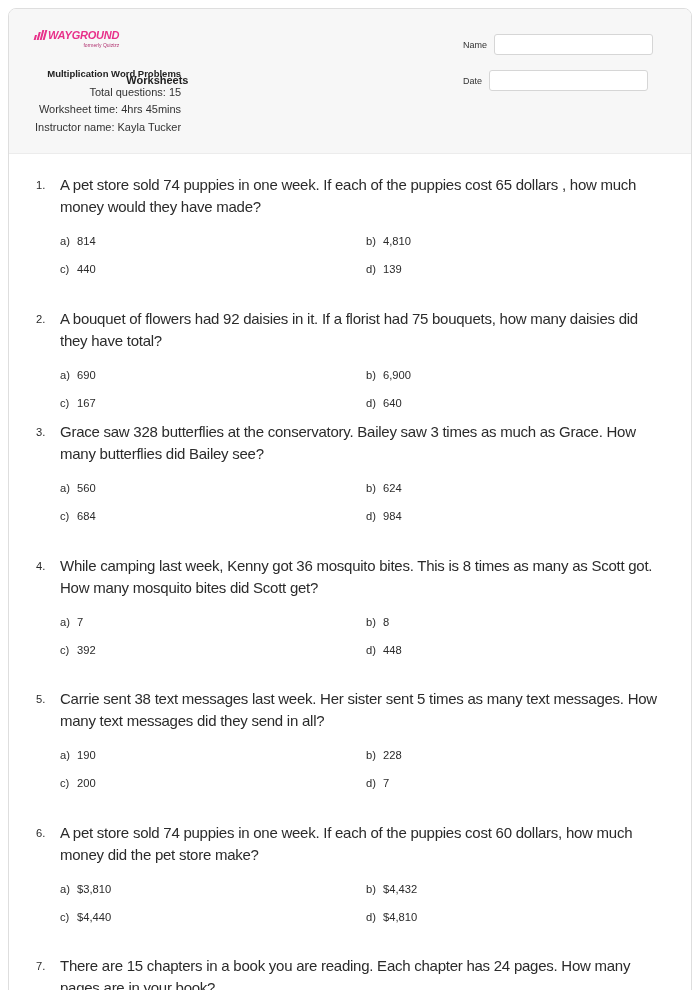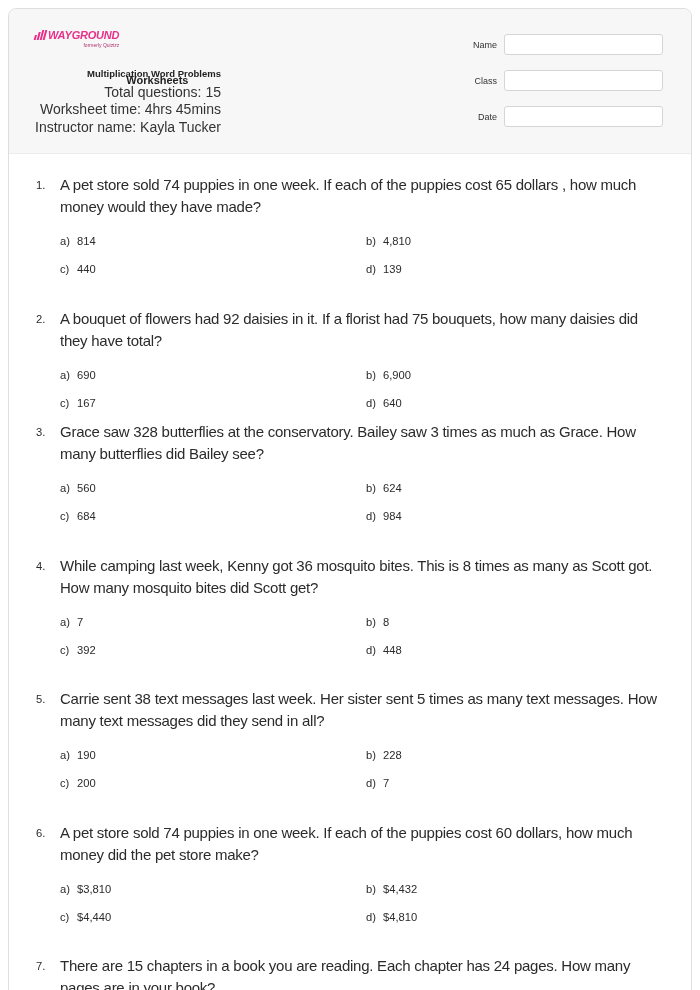--- a/index.html
+++ b/index.html
@@ -43,26 +43,26 @@
   }
   .logo-mark span { display: inline-block; width: 2px; background: #e8308a; }
   .logo-sub {
     font-size: 5px; color: #b0306f; margin-top: 1px; line-height: 6px;
   }
   .brand-title {
     font-weight: bold; font-size: 11px; color: #222; margin-left: 7px; line-height: 14px; margin-top: 44px;
   }
   .meta { position: absolute; left: 26px; top: 58px; text-align: right; }
   .meta-title { font-weight: bold; font-size: 9.5px; color: #222; line-height: 13px; }
-  .meta-line { font-size: 14px; color: #333; line-height: 12px; margin-top: 5.5px; }
+  .meta-line { font-size: 11px; color: #333; line-height: 12px; margin-top: 5.5px; }
   .meta-line:first-of-type { margin-top: 4px; }
 
   .fields { position: absolute; right: 28px; top: 25px; width: 200px; }
   .field-row {
-    display: flex; align-items: center; justify-content: flex-end;
+    display: flex; align-items: center; 
     height: 21px; margin-bottom: 15px;
   }
   .field-label { font-size: 9px; color: #333; margin-right: 7px; }
   .field-input {
     width: 159px; height: 21px;
     background: #ffffff;
     border: 1px solid #d6d6d6; border-radius: 3px;
     font-family: "Liberation Sans", sans-serif; font-size: 10px;
     padding: 0 5px;
   }
@@ -104,24 +104,20 @@
       <div class="meta-line">Worksheet time: 4hrs 45mins</div>
       <div class="meta-line">Instructor name: Kayla Tucker</div>
     </div>
 
     <div class="fields">
       <div class="field-row">
         <label class="field-label">Name</label>
         <input class="field-input" type="text" value="" style="">
       </div>
       <div class="field-row">
-        <label class="field-label">Class</label>
-        <input class="field-input" type="text" value="" style="">
-      </div>
-      <div class="field-row">
         <label class="field-label">Date</label>
         <input class="field-input" type="text" value="" style="">
       </div>
     </div>
   </div>
 
   <div class="questions">
 
     <div class="question" style="top:0px;position:absolute;">
       <div class="q-head">

